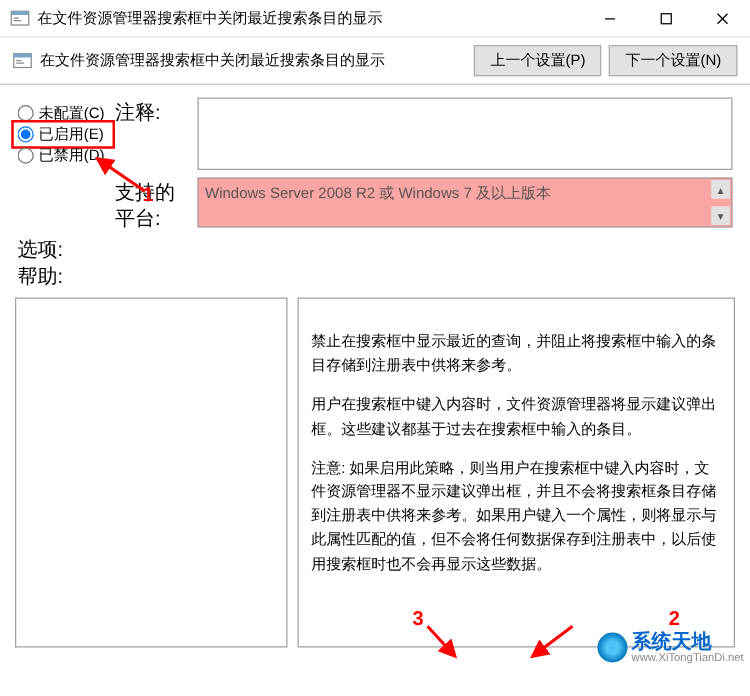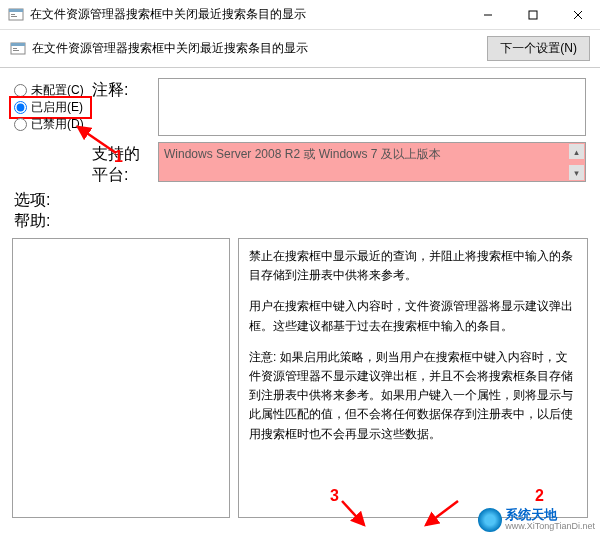--- a/index.html
+++ b/index.html
@@ -24,34 +24,34 @@
 .field-label { width: 60px; font-size: 16px; padding-top: 2px; }
 .comment-box { flex: 1; height: 58px; border: 1px solid #a0a0a0; background: #fff; }
 .supported-box { flex: 1; height: 40px; border: 1px solid #a0a0a0; background: #fca5a5; padding: 3px 5px; font-size: 12px; color: #555; position: relative; }
 .scroll-arrow { position: absolute; right: 1px; width: 15px; height: 15px; background: #e1e1e1; display: flex; align-items: center; justify-content: center; font-size: 9px; color: #555; }
 .scroll-arrow.up { top: 1px; }
 .scroll-arrow.down { bottom: 1px; }
 .section-labels { display: flex; padding: 0 14px; font-size: 16px; flex-direction: column; }
 .section-labels .left-label { width: 230px; }
 .bottom-panes { display: flex; padding: 6px 12px; gap: 8px; }
 .options-pane { width: 218px; height: 280px; border: 1px solid #a0a0a0; background: #fff; }
-.help-pane { flex: 1; height: 280px; border: 1px solid #a0a0a0; background: #fff; padding: 8px 10px; font-size: 12px; line-height: 1.6; overflow: hidden; }
+.help-pane { flex: 1; height: 280px; border: 1px solid #a0a0a0; background: #fff; padding: 25px 10px; font-size: 12px; line-height: 1.6; overflow: hidden; }
 .help-pane p { margin-bottom: 12px; }
 .dialog-btns { display: flex; justify-content: flex-end; padding: 4px 12px 6px; gap: 6px; }
 .btn-ok, .btn-cancel, .btn-apply { width: 78px; padding: 4px 0; margin-top: 37px; }
 .btn-ok { border: 2px solid #ff0000; background: #e1e1e1; }
 .annotation { position: absolute; color: #ff0000; font-size: 16px; font-weight: bold; pointer-events: none; }
 .ann1 { left: 114px; top: 148px; }
 .ann2 { left: 535px; top: 487px; }
 .ann3 { left: 330px; top: 487px; }
 .arrow-svg { position: absolute; pointer-events: none; }
 .watermark { position: absolute; right: 5px; bottom: 25px; display: flex; align-items: center; gap: 3px; font-size: 11px; }
 .watermark .wm-logo { width: 24px; height: 24px; border-radius: 50%; background: radial-gradient(circle, #4fc3f7 30%, #0277bd 70%); position: relative; }
 .watermark .wm-text { display: flex; flex-direction: column; line-height: 1.1; }
-.watermark .wm-main { color: #0066cc; font-weight: bold; font-size: 13px; }
+.watermark .wm-main { color: #0066cc; font-weight: bold; font-size: 16px; }
 .watermark .wm-sub { color: #888; font-size: 9px; }
 .policy-icon-svg { display: block; }
 </style>
 </head>
 <body>
 
 <div class="titlebar">
   <span class="icon">
     <svg class="policy-icon-svg" width="16" height="16" viewBox="0 0 16 16">
         <rect x="1" y="2" width="14" height="11" fill="#fff" stroke="#888"></rect>
@@ -85,20 +85,21 @@
   <span class="icon">
     <svg class="policy-icon-svg" width="16" height="16" viewBox="0 0 16 16">
         <rect x="1" y="2" width="14" height="11" fill="#fff" stroke="#888"></rect>
         <rect x="1" y="2" width="14" height="3" fill="#7aa7c7"></rect>
         <rect x="3" y="7" width="4" height="1" fill="#888"></rect>
         <rect x="3" y="9" width="6" height="1" fill="#888"></rect>
       </svg>
   </span>
   <span class="ptitle">在文件资源管理器搜索框中关闭最近搜索条目的显示</span>
   <div class="nav-btns">
+    <button class="btn">上一个设置(P)</button>
     <button class="btn">下一个设置(N)</button>
   </div>
 </div>
 
 <div class="body-area">
   <div class="radio-col">
     <label class="radio-item">
       <input type="radio" name="state" style="">
       <span>未配置(C)</span>
     </label>

